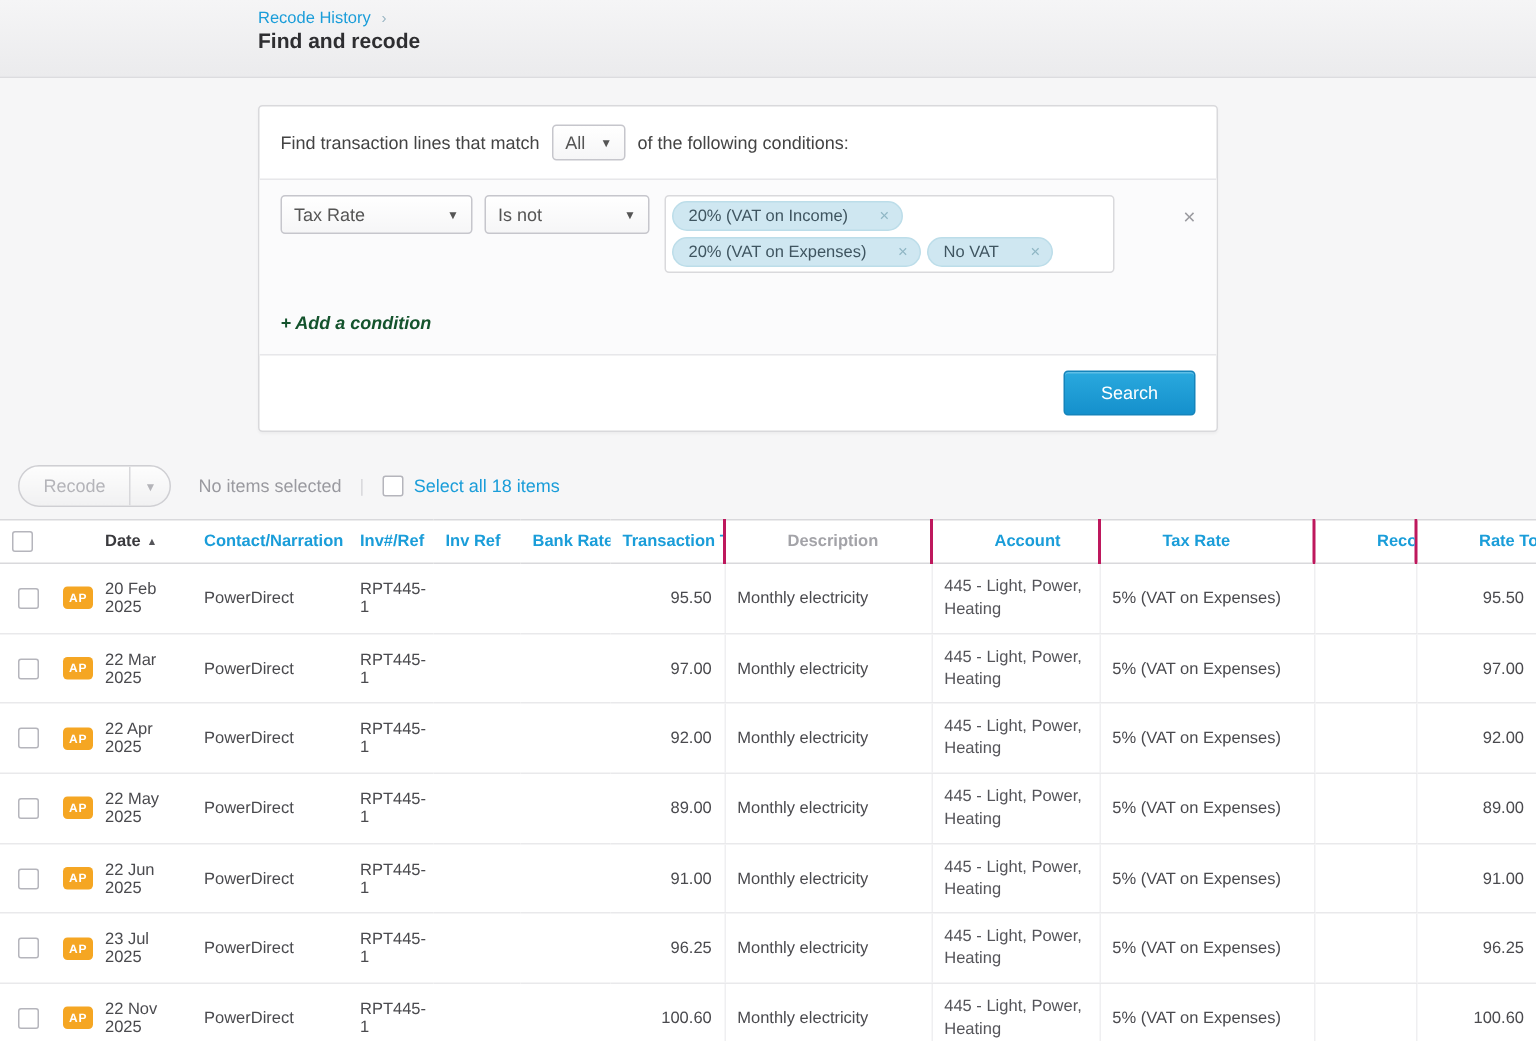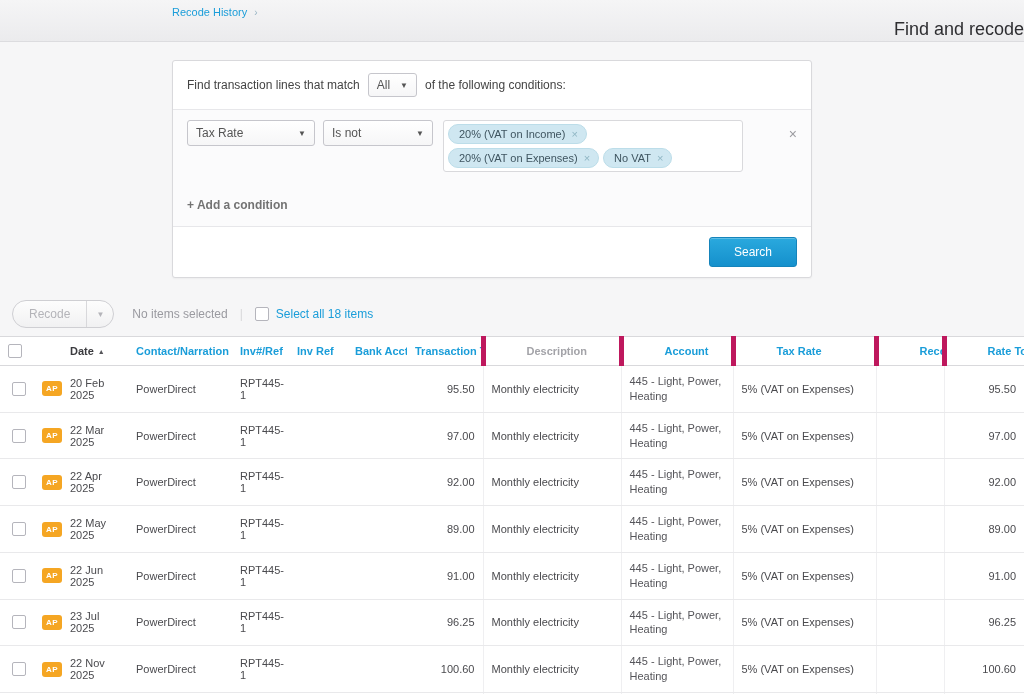--- a/index.html
+++ b/index.html
@@ -1,48 +1,48 @@
 <!DOCTYPE html>
 <html><head>
 <meta charset="utf-8">
 <style>
   * { margin:0; padding:0; box-sizing:border-box; }
   html,body { width:1024px; height:694px; overflow:hidden;
     font-family:"Liberation Sans", sans-serif; background:#f6f6f7; color:#333; }
 
   
-  .top-band { height:42px; background:linear-gradient(#f5f5f6,#ebebed);
+  .top-band { height:52px; background:linear-gradient(#f5f5f6,#ebebed);
     border-bottom:1px solid #dcdcdf; padding:6px 0 0 172px; }
   .breadcrumb { font-size:11px; color:#1a9dd9; }
   .breadcrumb .crumb { cursor:pointer; }
   .breadcrumb .sep { color:#9ab6c4; margin-left:4px; font-size:10px; }
-  .page-title { font-size:18px; font-weight:normal; color:#2e2e31; margin-top:1px;text-align:right; }
+  .page-title { font-size:14px; font-weight:bold; color:#2e2e31; margin-top:1px; }
 
   
   .panel { width:640px; margin:18px 0 0 172px; background:#fff;
     border:1px solid #d9d9dc; border-radius:3px; box-shadow:0 1px 2px rgba(0,0,0,.04); }
   .panel-top { padding:12px 14px; font-size:12px; color:#444; display:flex; align-items:center; gap:8px; }
   .panel-mid { background:#fbfbfc; border-top:1px solid #e7e7ea; border-bottom:1px solid #e7e7ea; padding:10px 14px 12px; }
   .cond-row { display:flex; align-items:flex-start; }
-  .add-cond { margin:26px 0 2px; font-size:12px; font-weight:bold; color:#737373; cursor:pointer; display:inline-block; }
+  .add-cond { margin:26px 0 2px; font-size:12px; font-weight:bold; color:#14532d; cursor:pointer; display:inline-block;font-style:italic; }
   .panel-foot { padding:10px 14px; text-align:right; }
 
   .select { display:inline-flex; align-items:center; justify-content:space-between;
     background:linear-gradient(#ffffff,#f6f6f7); border:1px solid #c6c6cc; border-radius:3px;
     font-size:12px; color:#555; padding:4px 8px; cursor:pointer; }
   .select .caret { font-size:8px; color:#555; margin-left:10px; }
   .sel-all { min-width:44px; }
   .sel-field { width:128px; margin-right:8px; padding:5px 8px; }
   .sel-op { width:110px; margin-right:10px; padding:5px 8px;align-items:center; }
 
   .tags-box { background:#fff; border:1px solid #d9d9dc; border-radius:3px;
     padding:3px 4px; display:flex; flex-wrap:wrap; gap:4px; flex:1; min-height:28px; }
   .tag { background:#cfe7f1; border:1px solid #bcdde9; border-radius:11px;
     font-size:11px; color:#3f5560; padding:3px 8px 3px 10px; display:inline-flex;
-    align-items:center; gap:6px; cursor:default; white-space:nowrap; }
+    align-items:center; gap:21px; cursor:default; white-space:nowrap; }
   .tag-x { color:#8fb6c4; font-size:11px; cursor:pointer; }
   .cond-remove { color:#9b9ba0; font-size:14px; margin-left:46px; margin-top:6px; cursor:pointer; }
 
   .btn-search { background:linear-gradient(#2aa9de,#1590cc); border:1px solid #1584bb;
     border-radius:3px; color:#fff; font-weight:normal; font-size:12px; padding:7px 24px;
     cursor:pointer; box-shadow:inset 0 1px 0 rgba(255,255,255,.25); }
 
   
   .toolbar { display:flex; align-items:center; margin:22px 0 8px 12px; font-size:12px; }
   .btn-recode { display:inline-flex; align-items:stretch; border:1px solid #cfcfd3;
@@ -58,21 +58,21 @@
 
   
   table { width:1024px; border-collapse:collapse; table-layout:fixed; background:#fff; }
   thead th { font-size:11px; font-weight:bold; color:#1a9dd9; text-align:left;
     padding:7px 8px; border-top:1px solid #d9d9dc; border-bottom:1px solid #d9d9dc;
     background:#fff; white-space:nowrap; overflow:hidden; }
   thead th.dark { color:#3a3a3e; }
   thead th.gray { color:#a3a3a8; font-weight:bold; }
   thead th.num, td.num { text-align:right; }
   th.vline, td.vline { border-left:1px solid #efeff1; }
-  thead th.vline { border-left:5px solid #be185d;padding-left:41px; }
+  thead th.vline { border-left:2px solid #be185d;padding-left:41px; }
   tbody td { font-size:11px; color:#4a4a4e; padding:8px 8px; border-bottom:1px solid #e9e9eb;
     background:#fff; height:40px; vertical-align:middle; overflow:hidden; }
   .sort-caret { font-size:7px; color:#55555a; margin-left:4px; vertical-align:1px; }
   .badge { display:inline-block; background:#f5a623; color:#fff; font-size:8px; font-weight:bold;
     border-radius:3px; padding:3px 4px; letter-spacing:.5px; }
   td.acct { font-size:11px; line-height:1.35; color:#55555a; }
   td.chk { padding-left:12px; }
 </style>
 </head>
 <body>
@@ -161,21 +161,21 @@
       <col style="width:80px">
   </colgroup>
   <thead>
     <tr>
       <th class="chk"><input type="checkbox" style=""></th>
       <th></th>
       <th class="dark"><span>Date</span><span class="sort-caret">▲</span></th>
       <th>Contact/Narration</th>
       <th>Inv#/Ref</th>
       <th>Inv Ref</th>
-      <th>Bank Acct</th>
+      <th>Bank Rate</th>
       <th class="num">Transaction Total</th>
       <th class="gray vline">Description</th>
       <th class="vline">Account</th>
       <th class="vline">Tax Rate</th>
       <th class="vline">Recode</th>
       <th class="num vline">Rate Total</th>
     </tr>
   </thead>
   <tbody>
   <tr>

